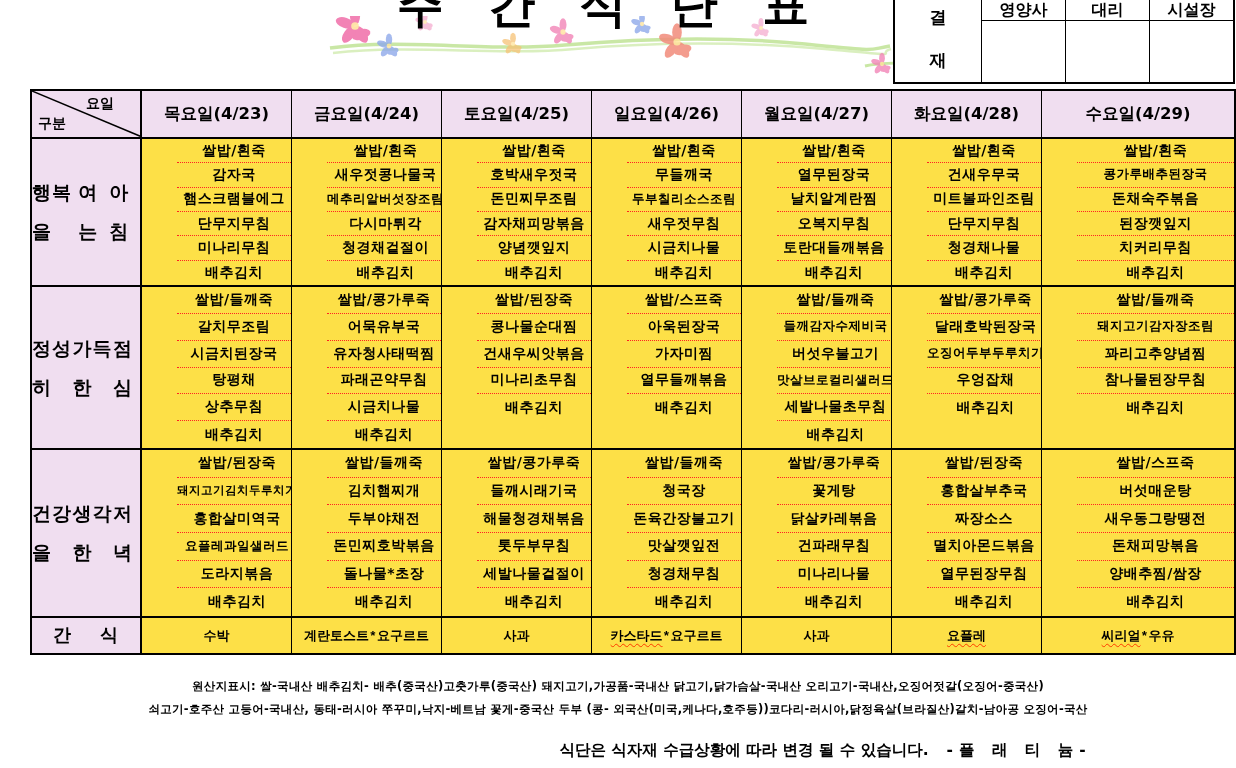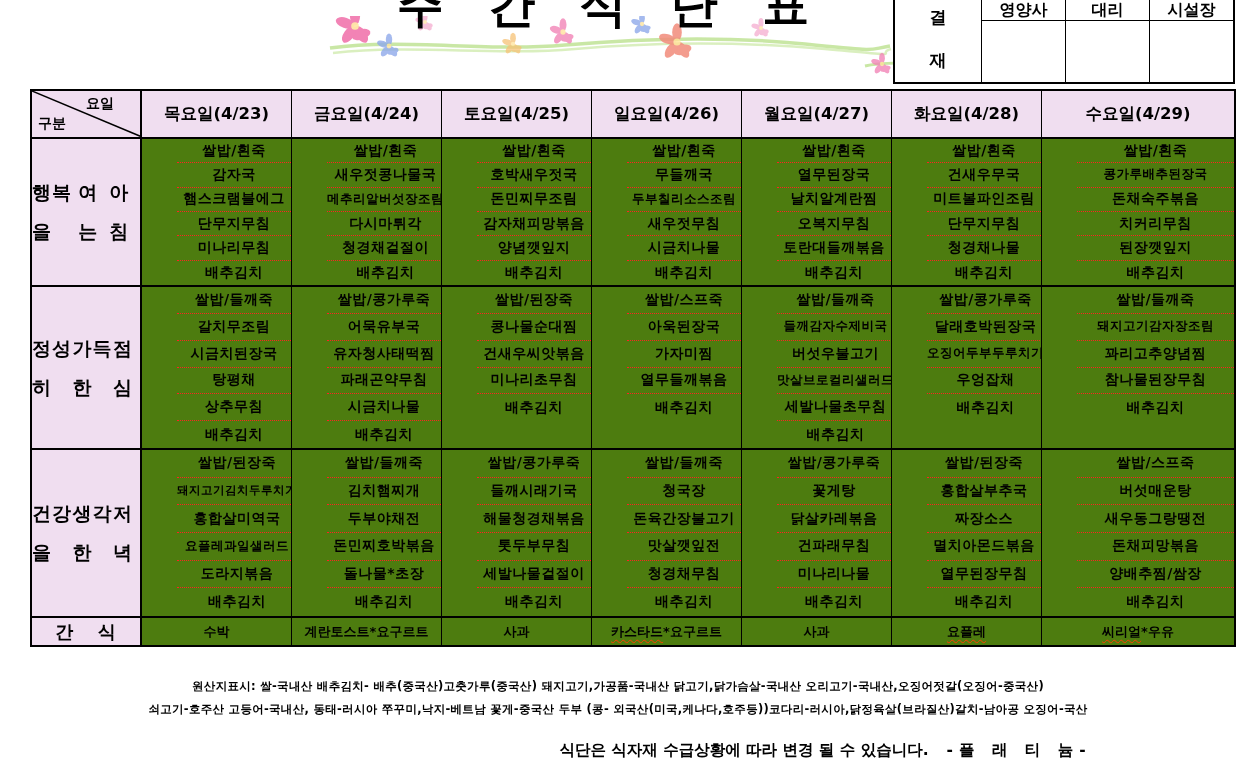--- a/index.html
+++ b/index.html
@@ -27,27 +27,27 @@
   .ap-cols { flex:1; display:grid; grid-template-columns:1fr 1fr 1fr; }
   .ap-col { border-left:1px solid #000; display:flex; flex-direction:column; }
   .ap-head {
     height:27px; border-bottom:1px solid #000; display:flex;
     align-items:center; justify-content:center; font-size:16px; padding-top:6px;
   }
   .ap-sign { flex:1; }
   
   .menu-table {
     position:absolute; left:30px; top:89px; width:1206px;
-    border:2px solid #000; background:#4d7c0f; z-index:2;
+    border:2px solid #000; background:#fde047; z-index:2;
   }
   .row { display:grid; grid-template-columns:110px repeat(6,150px) 1fr; }
   .row-header { height:48px; border-bottom:2px solid #000; }
   .meal-block { border-bottom:2px solid #000; }
   .h-150 { height:148px; } .h-165 { height:163px; } .h-170 { height:168px; }
-  .row-snack { height:27px; }
+  .row-snack { height:35px;font-family:Liberation Mono, monospace; }
   .cell { border-right:1px solid #000; overflow:hidden; }
   .cell:last-child { border-right:none; }
   .pink { background:#F0DEF0; }
   .row-label {
     border-right:2px solid #000; display:flex; 
     align-items:center; justify-content:center; font-size:19px;
     letter-spacing:1px; line-height:2.05;
   }
   .corner { position:relative; border-right:2px solid #000; }
   .corner svg { position:absolute; inset:0; }
@@ -193,22 +193,22 @@
           <div class="menu-item" style="font-size: 14px;">건새우무국</div>
           <div class="menu-item" style="font-size: 14px;">미트볼파인조림</div>
           <div class="menu-item" style="font-size: 14px;">단무지무침</div>
           <div class="menu-item" style="font-size: 14px;">청경채나물</div>
           <div class="menu-item" style="font-size: 14px;">배추김치</div>
         </div>
         <div class="cell day-cell">
           <div class="menu-item" style="font-size: 14px;">쌀밥/흰죽</div>
           <div class="menu-item" style="font-size: 12.5px;">콩가루배추된장국</div>
           <div class="menu-item" style="font-size: 14px;">돈채숙주볶음</div>
+          <div class="menu-item" style="font-size: 14px;">된장깻잎지</div>
           <div class="menu-item" style="font-size: 14px;">치커리무침</div>
-          <div class="menu-item" style="font-size: 14px;">된장깻잎지</div>
           <div class="menu-item" style="font-size: 14px;">배추김치</div>
         </div>
       </div>
 
     <div class="row meal-block h-165">
       <div class="cell row-label pink">
           <div>정성히</div>
           <div>가득한</div>
           <div>점심</div>
         </div>

